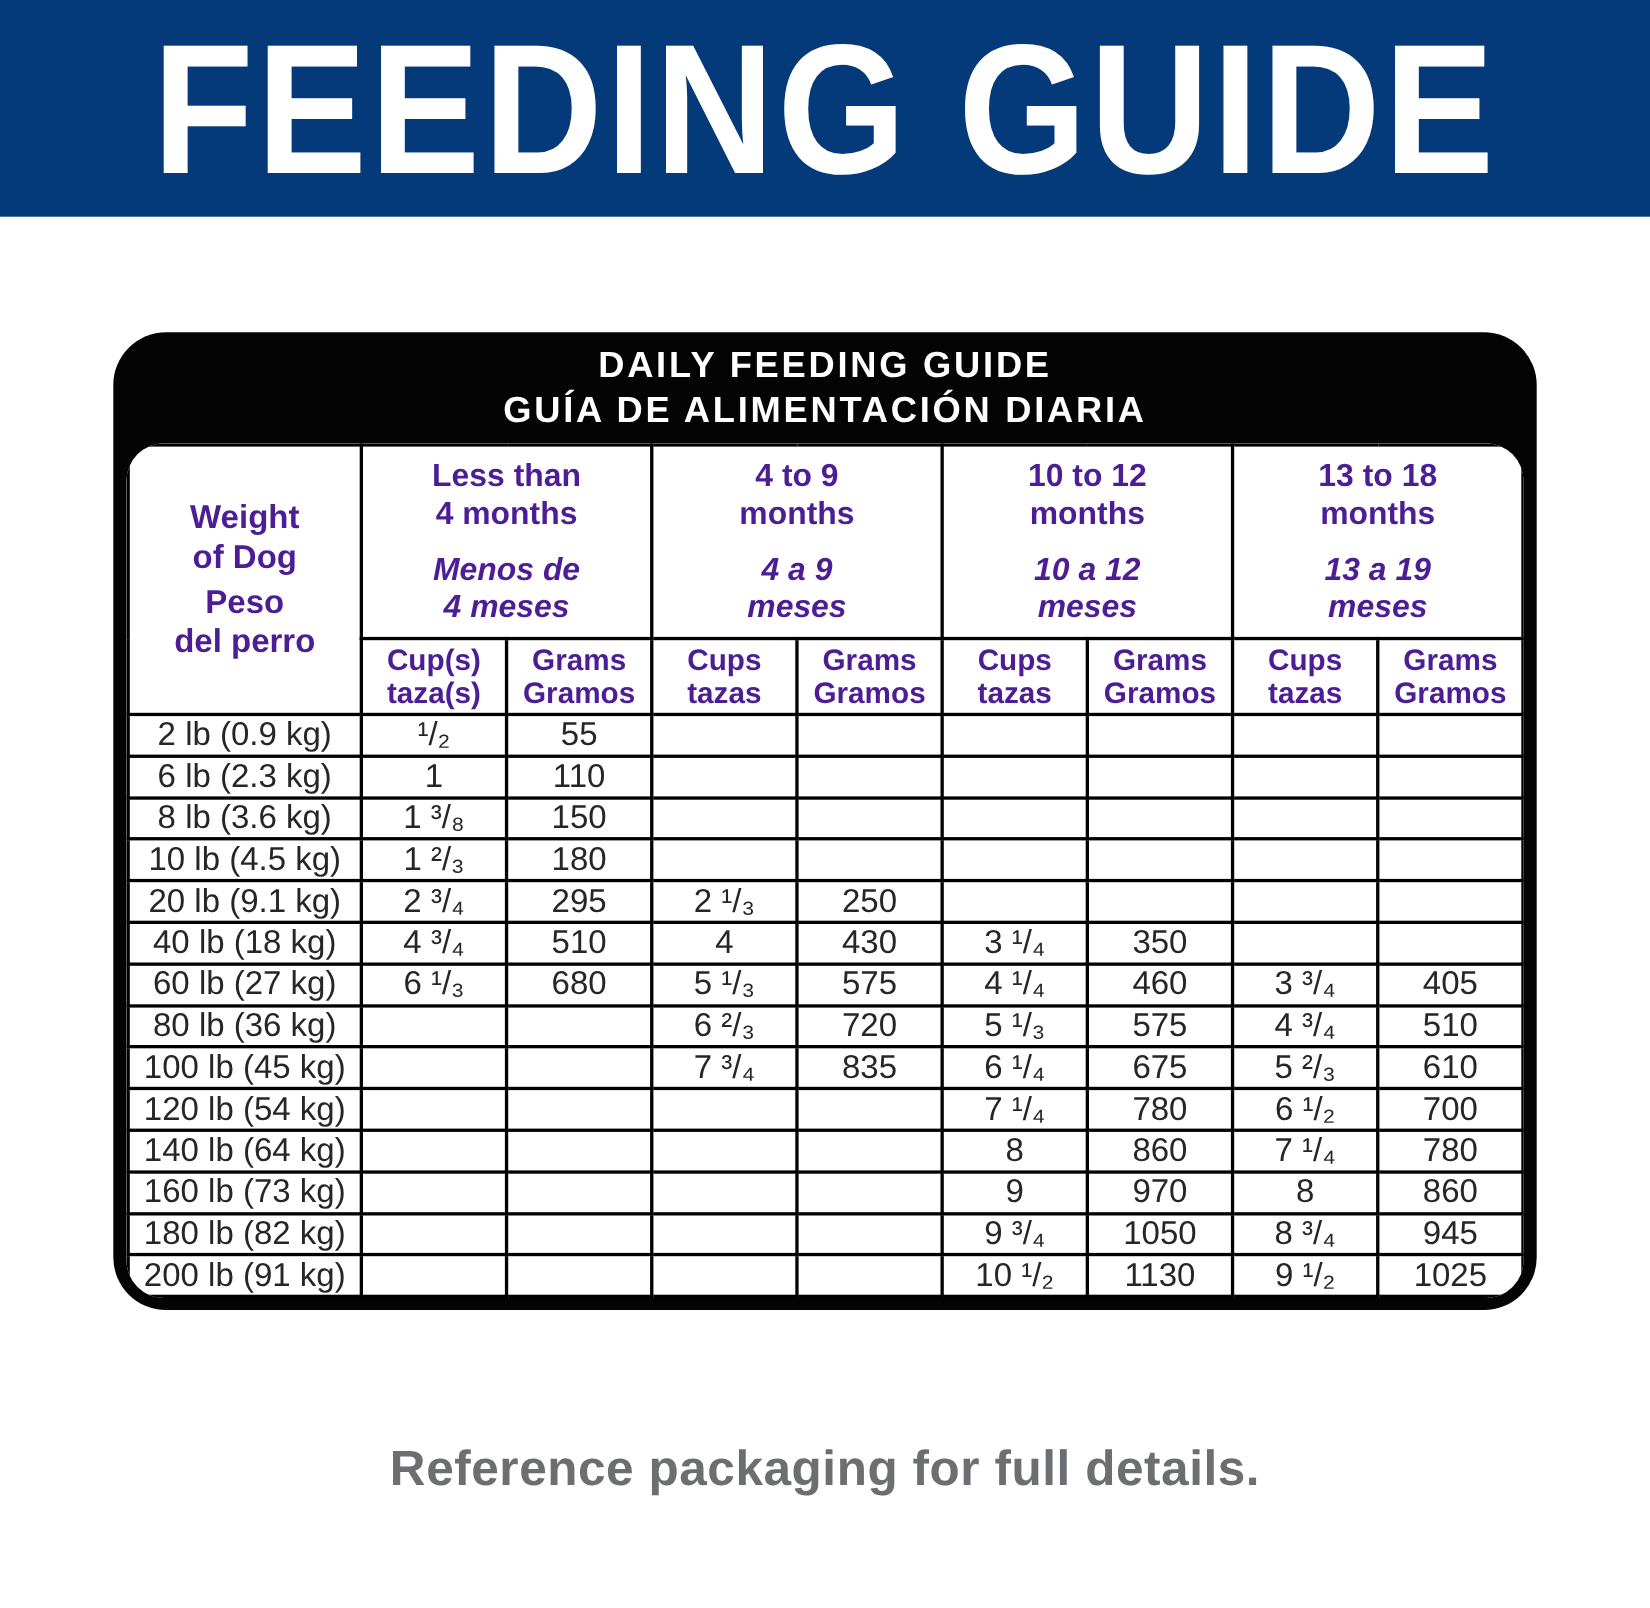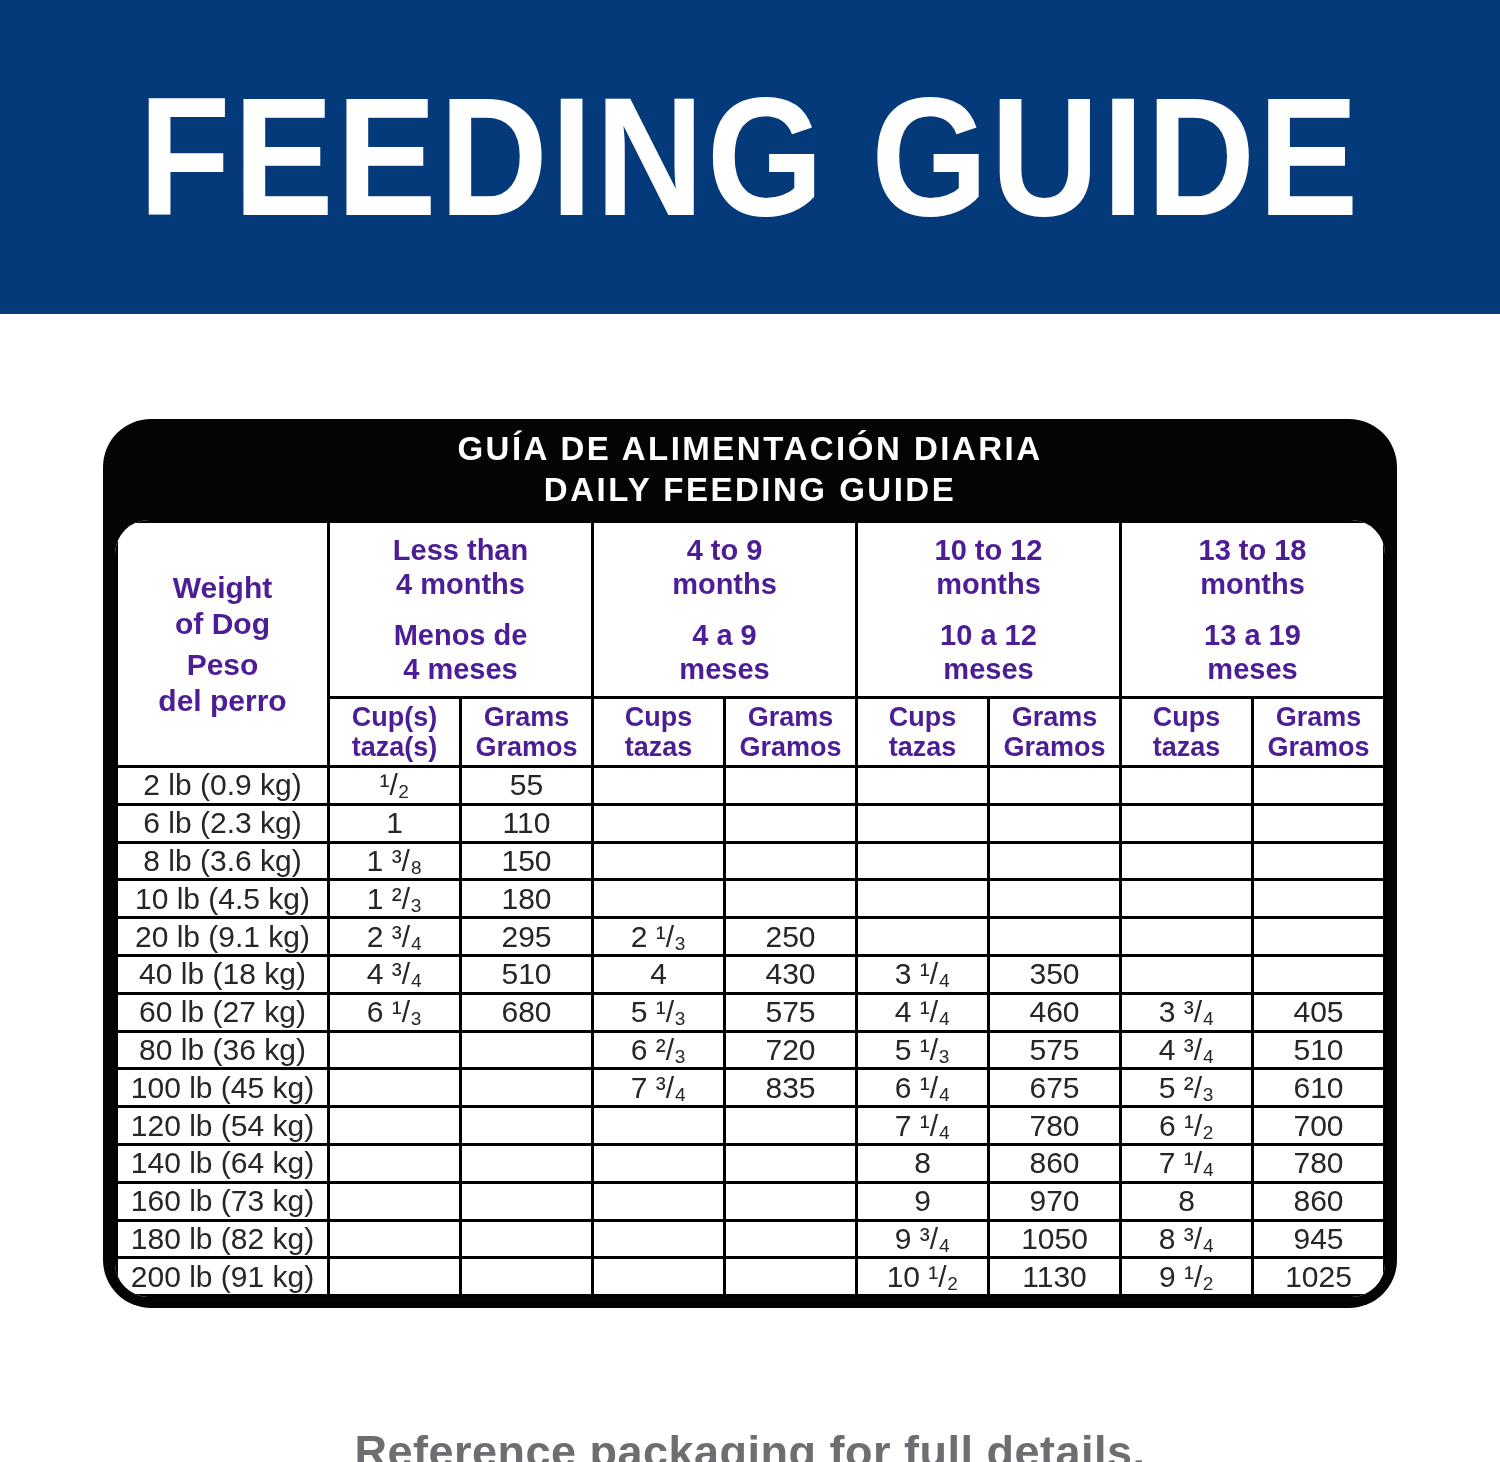--- a/index.html
+++ b/index.html
@@ -5,21 +5,21 @@
   * { margin:0; padding:0; box-sizing:border-box; }
   html, body { background:#ffffff; }
   body {
     width:1500px; height:1462px;
     font-family:"Liberation Sans", sans-serif;
     overflow:hidden;
   }
 
   
   .banner {
-    width:100%; height:314px;
+    width:100%; height:197px;
     background:#04397a;
     display:flex; align-items:center; justify-content:center;
   }
   .banner-title {
     color:#ffffff;
     font-size:150px;
     font-weight:bold;
     letter-spacing:3px;
     white-space:nowrap;
     transform:scaleY(1.12);
@@ -61,21 +61,21 @@
   }
   th, td {
     border:3px solid #000000;
     text-align:center;
     vertical-align:middle;
     padding:0;
   }
   thead th { font-weight:bold; color:#4c1d95; }
   .group-cell { height:176px; font-size:29px; line-height:1.18; }
   .label-multiline { white-space:pre-line; }
-  .group-es { margin-top:17px; }
+  .group-es { margin-top:17px;font-style:italic; }
   .weight-header-cell { font-size:30px; line-height:1.2; }
   .weight-es { margin-top:5px; }
   .unit-cell { height:69px; font-size:27px; line-height:1.12; }
   tbody td {
     height:37.8px;
     font-size:30px;
     font-weight:normal;
     color:#262626;
     line-height:1;
   }
@@ -92,22 +92,22 @@
 </style>
 </head>
 <body>
 
 <div class="banner" style="background: rgb(4, 57, 122);">
   <div class="banner-title" style="color: rgb(255, 255, 255);">FEEDING GUIDE</div>
 </div>
 
 <div class="card" style="background: rgb(4, 4, 4);">
   <div class="card-header">
+    <div class="card-title">DAILY FEEDING GUIDE</div>
     <div class="card-title">GUÍA DE ALIMENTACIÓN DIARIA</div>
-    <div class="card-title">DAILY FEEDING GUIDE</div>
   </div>
   <div class="table-wrap">
     <table>
       <colgroup>
         <col style="width:212px">
         <col style="width:132px">
           <col style="width:132px">
         <col style="width:132px">
           <col style="width:132px">
         <col style="width:132px">

